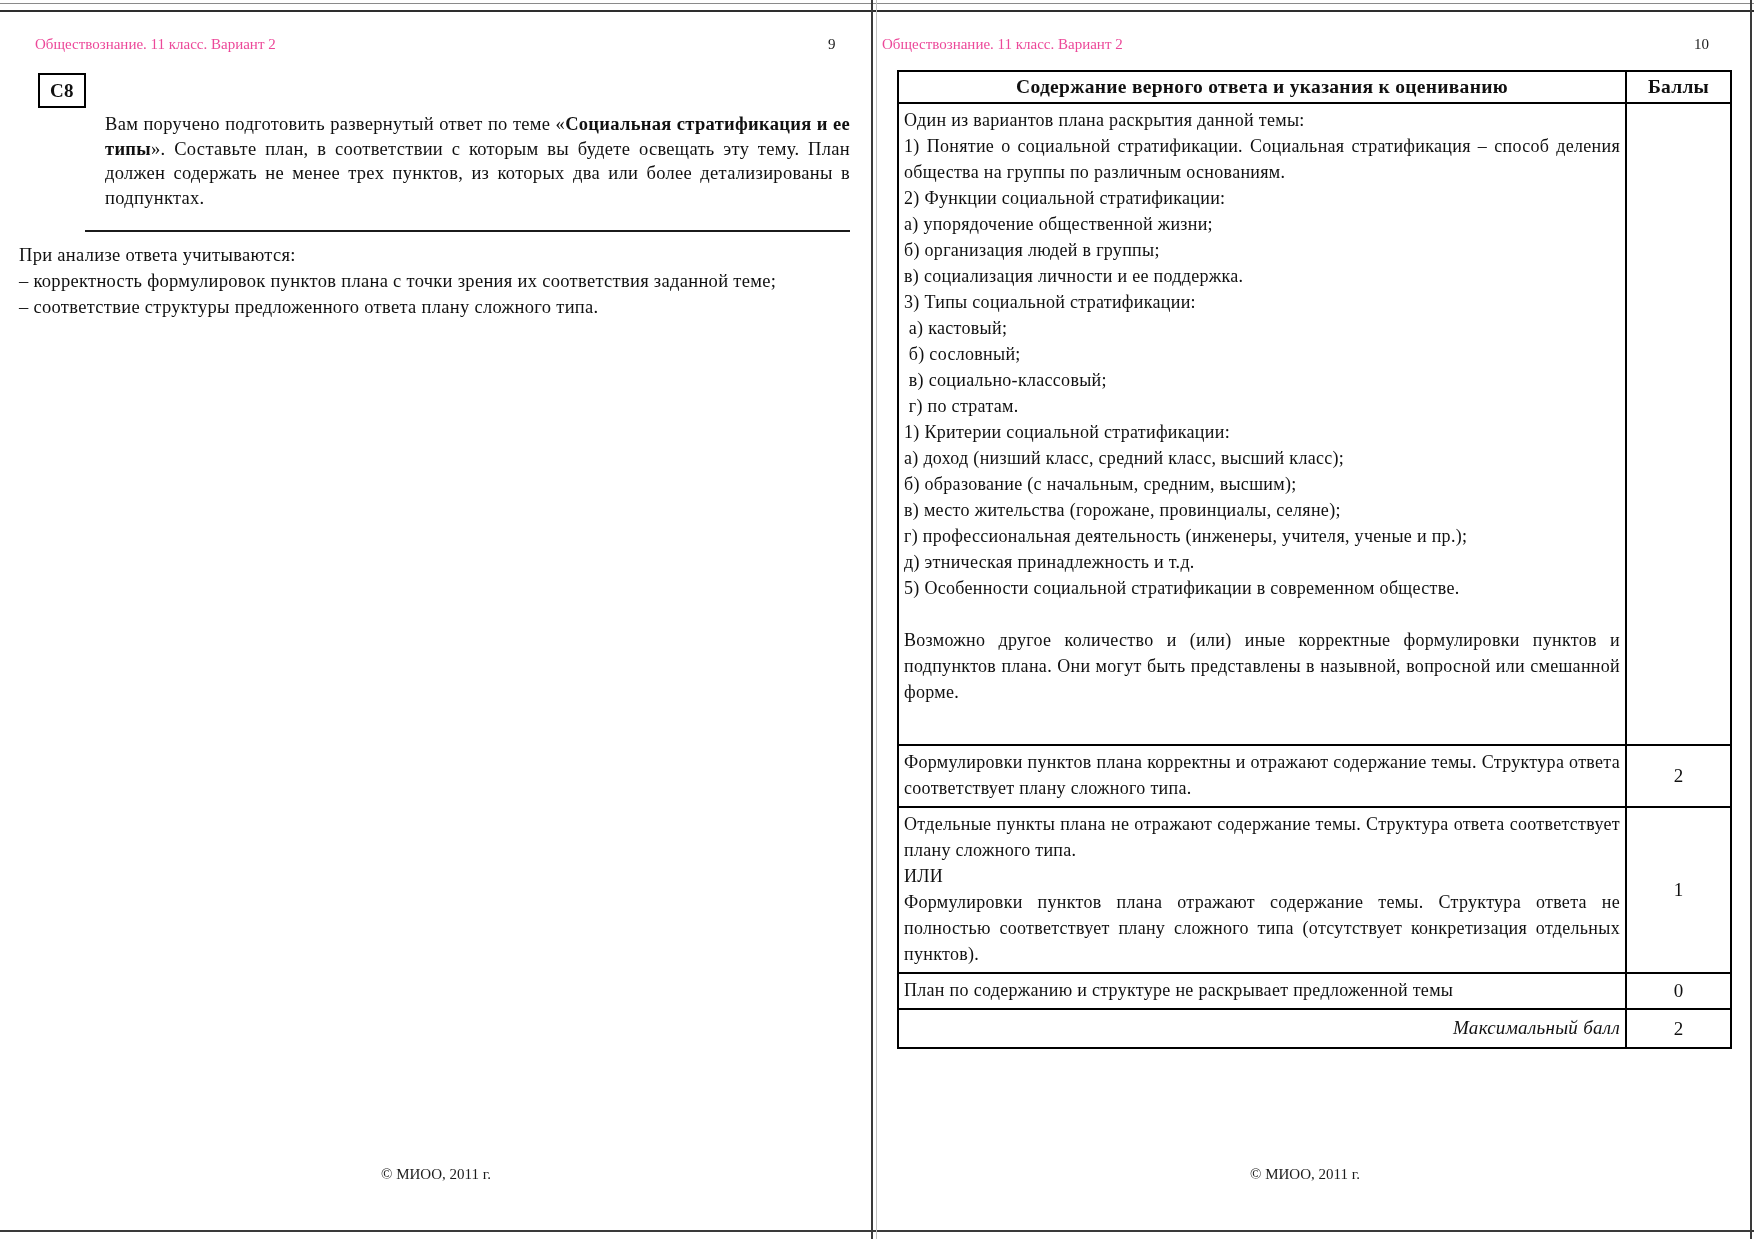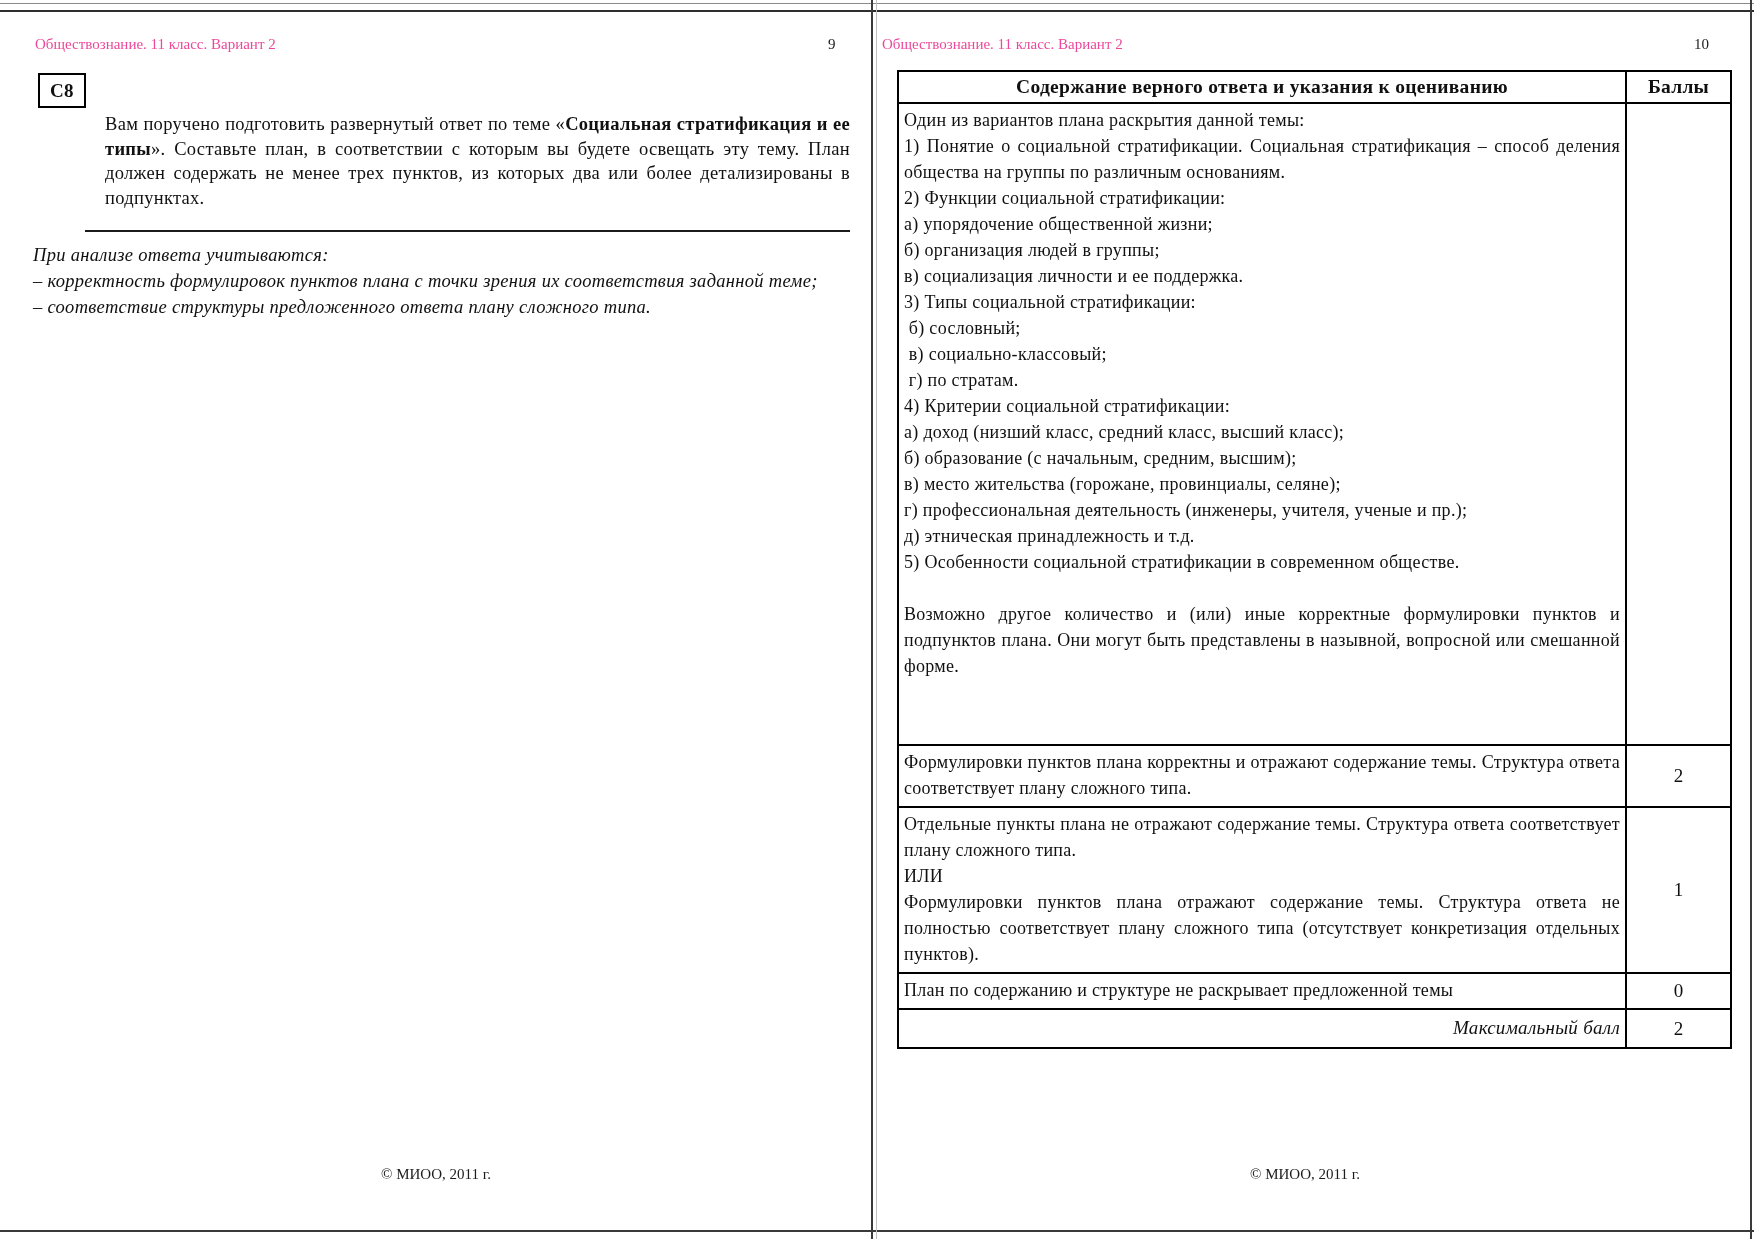--- a/index.html
+++ b/index.html
@@ -34,22 +34,22 @@
   }
   .qtext {
     position:absolute; left:105px; top:75px; width:745px;
     font-size:18.5px; line-height:24.5px; letter-spacing:0.3px;
     text-align:justify;
     margin-top:37px;
   }
   .qtext b { letter-spacing:0.3px; }
   .section-rule { position:absolute; left:85px; top:230px; width:765px; height:2px; background:#1b1b1b; }
   .criteria {
-    position:absolute; left:33px; top:242px; width:815px;
-    font-size:18.5px; line-height:26px; letter-spacing:0.3px; text-align:justify;font-style:italic;
+    position:absolute; left:19px; top:242px; width:815px;
+    font-size:18.5px; line-height:26px; letter-spacing:0.3px; text-align:justify;
   }
   .criteria p { margin:0; }
 
   .copyright { position:absolute; top:1166px; font-size:15px; text-align:center; color:#1c1c1c; }
   .cp-left  { left:0;     width:872px; }
   .cp-right { left:897px; width:816px; }
 
   
   .scoring-table {
     position:absolute; left:897px; top:70px; width:835px;
@@ -125,24 +125,25 @@
   <div class="trow">
     <div class="cell-content answer-cell">
 
     <p class="aline">Один из вариантов плана раскрытия данной темы:</p>
         <p class="aline">1) Понятие о социальной стратификации. Социальная стратификация – способ деления общества на группы по различным основаниям.</p>
         <p class="aline">2) Функции социальной стратификации:</p>
         <p class="aline">а) упорядочение общественной жизни;</p>
         <p class="aline">б) организация людей в группы;</p>
         <p class="aline">в) социализация личности и ее поддержка.</p>
         <p class="aline">3) Типы социальной стратификации:</p>
+        <p class="aline">&nbsp;а) кастовый;</p>
         <p class="aline">&nbsp;б) сословный;</p>
         <p class="aline">&nbsp;в) социально-классовый;</p>
         <p class="aline">&nbsp;г) по стратам.</p>
-        <p class="aline">4) Критерии социальной стратификации:</p>
+        <p class="aline">1) Критерии социальной стратификации:</p>
         <p class="aline">а) доход (низший класс, средний класс, высший класс);</p>
         <p class="aline">б) образование (с начальным, средним, высшим);</p>
         <p class="aline">в) место жительства (горожане, провинциалы, селяне);</p>
         <p class="aline">г) профессиональная деятельность (инженеры, учителя, ученые и пр.);</p>
         <p class="aline">д) этническая принадлежность и т.д.</p>
         <p class="aline">5) Особенности социальной стратификации в современном обществе.</p>
         <p class="aline"></p>
         <p class="aline">Возможно другое количество и (или) иные корректные формулировки пунктов и подпунктов плана. Они могут быть представлены в назывной, вопросной или смешанной форме.</p>
       </div>
     <div class="cell-score"></div>

